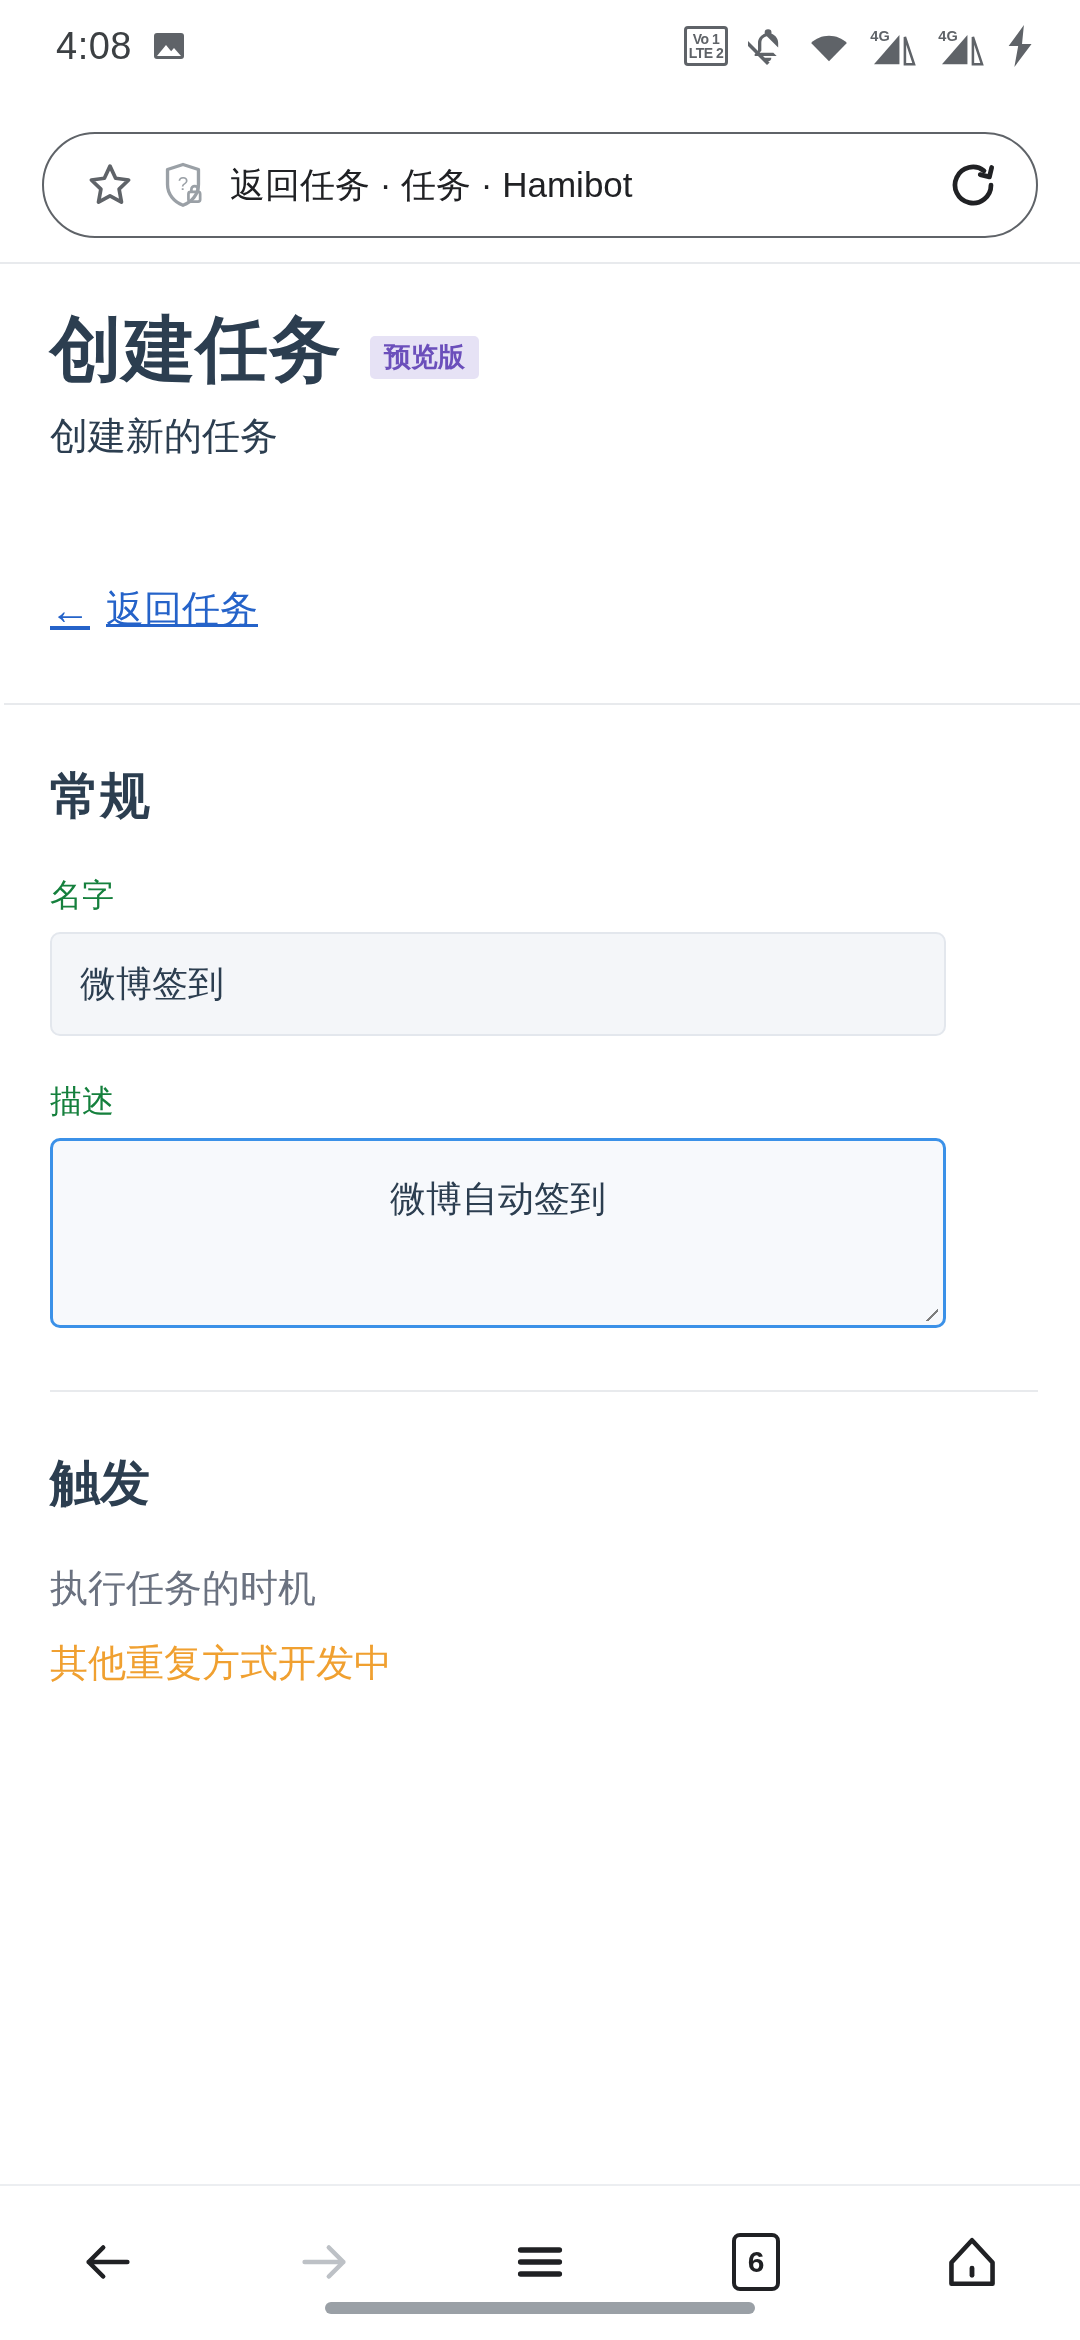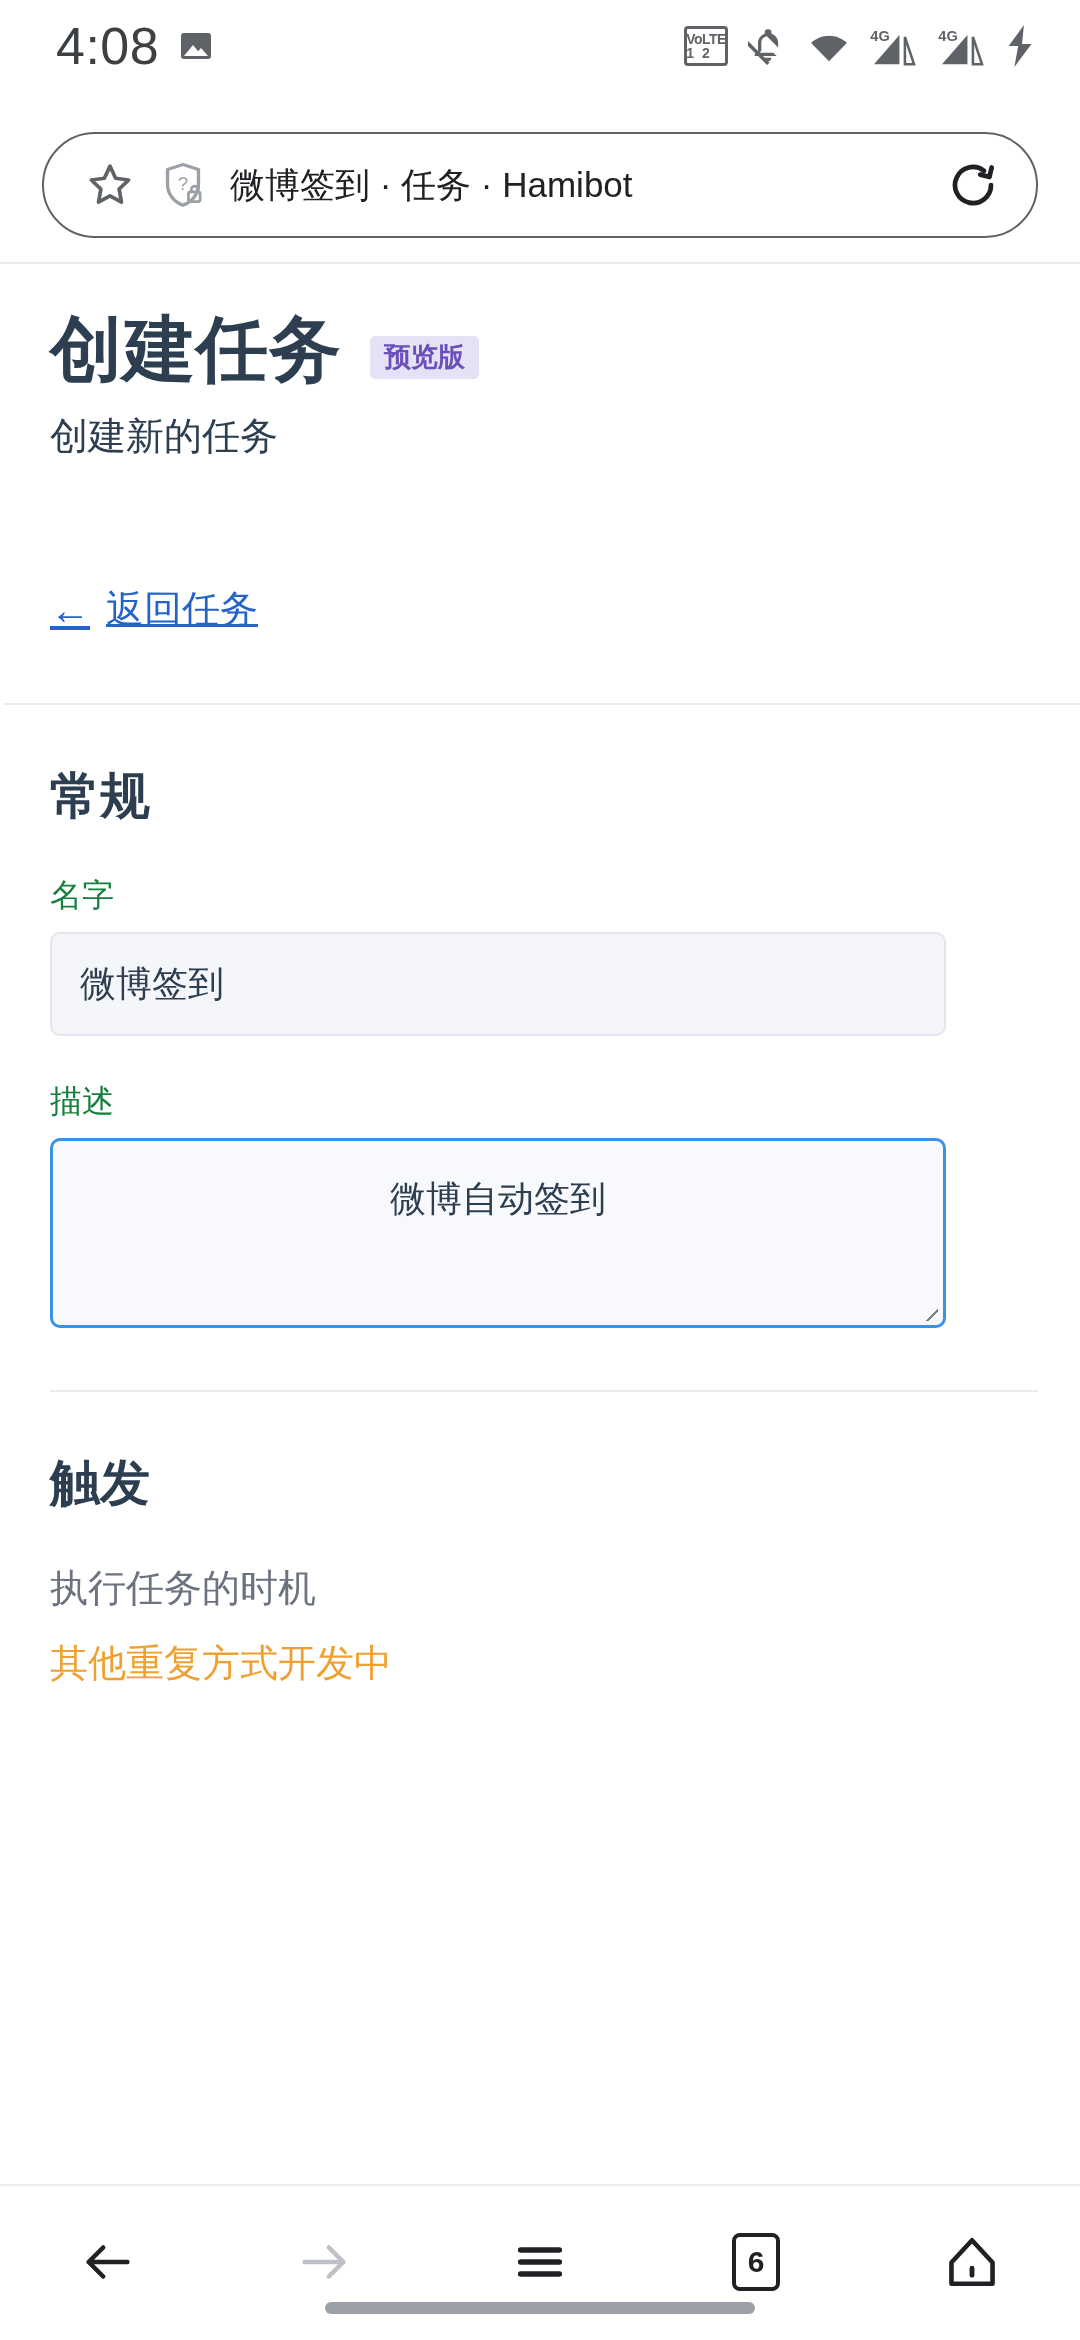--- a/index.html
+++ b/index.html
@@ -11,39 +11,39 @@
   }
   #screen { position:relative; width:1080px; height:2340px; background:#ffffff; }
 
   
   .statusbar {
     position:absolute; top:0; left:0; width:1080px; height:92px;
     display:flex; align-items:center; justify-content:space-between;
     padding:0 42px 0 56px;
   }
   .sb-left { display:flex; align-items:center; gap:22px; }
-  .sb-clock { font-size:52px; color:#3c4043; letter-spacing:0.5px; }
+  .sb-clock { font-size:38px; color:#3c4043; letter-spacing:0.5px; }
   .sb-photo {
     width:30px; height:26px; background:#5f6368; border-radius:3px;
     position:relative; overflow:hidden;
   }
   .sb-photo::after{
     content:""; position:absolute; left:3px; bottom:3px; width:0;height:0;
     border-left:9px solid transparent; border-right:9px solid transparent;
     border-bottom:11px solid #ffffff;
   }
   .sb-photo::before{
     content:""; position:absolute; right:3px; bottom:3px; width:0;height:0;
     border-left:7px solid transparent; border-right:7px solid transparent;
     border-bottom:8px solid #ffffff;
   }
   .sb-right { display:flex; align-items:center; gap:20px; }
   .icon-volte {
     width:44px; height:40px; border:3px solid #5f6368; border-radius:4px;
-    display:flex; flex-direction:row; align-items:center; justify-content:center;
+    display:flex; flex-direction:column; align-items:center; justify-content:center;
     line-height:1;
   }
   .icon-volte span { font-size:14px; font-weight:bold; color:#5f6368; letter-spacing:-0.5px; }
   svg.sbi { display:block; }
 
   
   .urlbar-wrap { position:absolute; top:126px; left:0; width:1080px; height:118px;
                  display:flex; align-items:center; justify-content:center; }
   .urlbar {
     width:996px; height:106px; border:2px solid #5f6368; border-radius:53px;
@@ -162,21 +162,21 @@
     <div class="urlbar">
       <svg width="52" height="52" viewBox="0 0 24 24">
         <path fill="none" stroke="#5f6368" stroke-width="1.7" stroke-linejoin="round" d="M12 3.3l2.6 5.6 6 .8-4.4 4.2 1.1 6L12 17l-5.3 2.9 1.1-6L3.4 9.7l6-.8z"></path>
       </svg>
       <svg width="46" height="52" viewBox="0 0 22 24">
         <path fill="none" stroke="#9aa0a6" stroke-width="1.6" stroke-linejoin="round" d="M11 2.2l7.4 2.4v7.2c0 4.6-3.1 8.3-7.4 9.9-4.3-1.6-7.4-5.3-7.4-9.9V4.6z"></path>
         <text x="11" y="14.5" font-size="9" fill="#9aa0a6" text-anchor="middle" font-family="Liberation Sans, sans-serif">?</text>
         <rect x="13.6" y="15.3" width="5.6" height="4.6" rx="1" fill="none" stroke="#9aa0a6" stroke-width="1.3"></rect>
         <path d="M15 15.3v-1.2a1.6 1.6 0 0 1 3.2 0v1.2" fill="none" stroke="#9aa0a6" stroke-width="1.3"></path>
       </svg>
-      <div class="url-title">微博签到 · 任务 · Hamibot</div>
+      <div class="url-title">返回任务 · 任务 · Hamibot</div>
       <svg width="54" height="54" viewBox="0 0 24 24">
         <path fill="none" stroke="#202124" stroke-width="2.1" stroke-linecap="round" d="M20 12a8 8 0 1 1-3.1-6.3"></path>
         <path fill="none" stroke="#202124" stroke-width="2.1" stroke-linecap="round" stroke-linejoin="round" d="M20.3 4.2l-1 4.2-4.1-1"></path>
       </svg>
     </div>
   </div>
 
   <div class="chrome-sep"></div>
 
   <div class="page">

